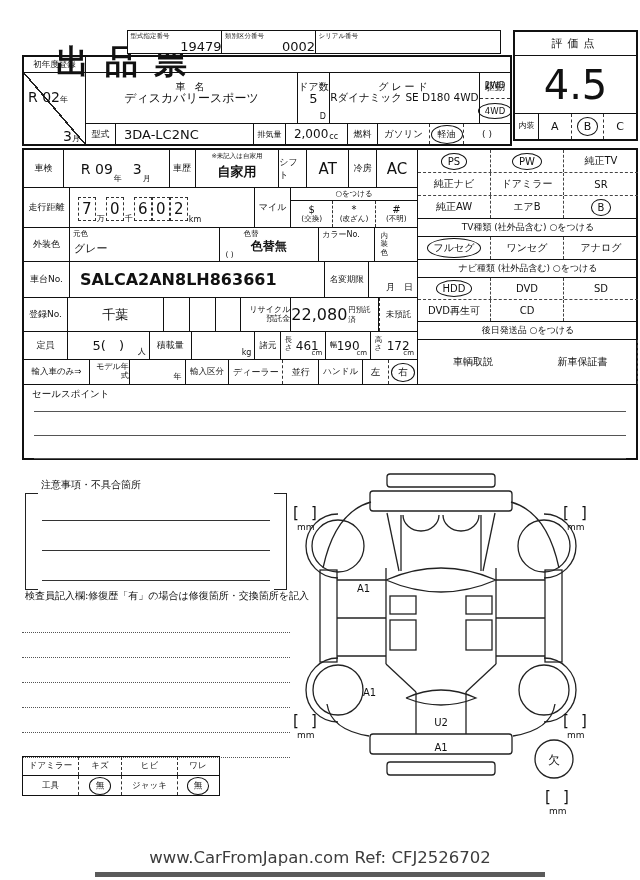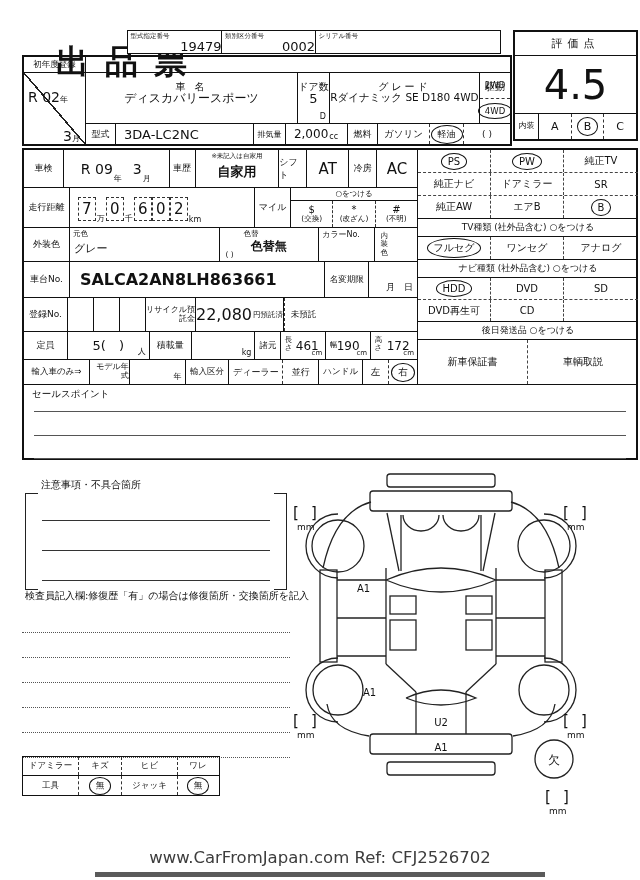--- a/index.html
+++ b/index.html
@@ -263,20 +263,21 @@
           <div class="cl lb" style="width:46px">車台No.</div>
           <div class="cl" style="width:256px;justify-content:flex-start;padding-left:10px;font-size:16px;font-weight:bold">SALCA2AN8LH863661</div>
           <div class="cl" style="width:44px">
             <span class="vtext" style="font-size:8.5px">名変期限</span>
           </div>
           <div class="cl last" style="width:48px;align-items:flex-end;justify-content:flex-end;padding:0 4px 3px 0;font-size:9px">月　日</div>
         </div>
 
         <div class="lrow" style="height:34px">
           <div class="cl lb" style="width:44px">登録No.</div>
+          <div class="cl" style="width:96px;font-size:13px">千葉</div>
           <div class="cl" style="width:26px"></div>
           <div class="cl" style="width:26px"></div>
           <div class="cl" style="width:26px"></div>
           <div class="cl" style="width:50px">
             <span class="vtext" style="font-size:8px">リサイクル預託金</span>
           </div>
           <div class="cl" style="width:88px">
             <span style="font-size:16px">22,080</span>
             <span style="font-size:7.5px;margin-left:1px">円預託済</span>
           </div>
@@ -369,22 +370,22 @@
           <div class="cl" style="width:73px">DVD</div>
           <div class="cl last" style="width:74px">SD</div>
         </div>
         <div class="rrow solid" style="height:22px">
           <div class="cl" style="width:73px">DVD再生可</div>
           <div class="cl" style="width:73px">CD</div>
           <div class="cl last" style="width:74px"></div>
         </div>
         <div class="rsec" style="height:18px">後日発送品 ○をつける</div>
         <div class="rrow last" style="flex:1">
+          <div class="cl last" style="width:110px">車輌取説</div>
           <div class="cl" style="width:110px">新車保証書</div>
-          <div class="cl last" style="width:110px">車輌取説</div>
         </div>
       </div>
     </div>
 
     <div class="sales">
       <span class="slbl">セールスポイント</span>
       <div class="sline" style="top:26px"></div>
       <div class="sline" style="top:50px"></div>
       <div class="sline" style="top:73px"></div>
     </div>

